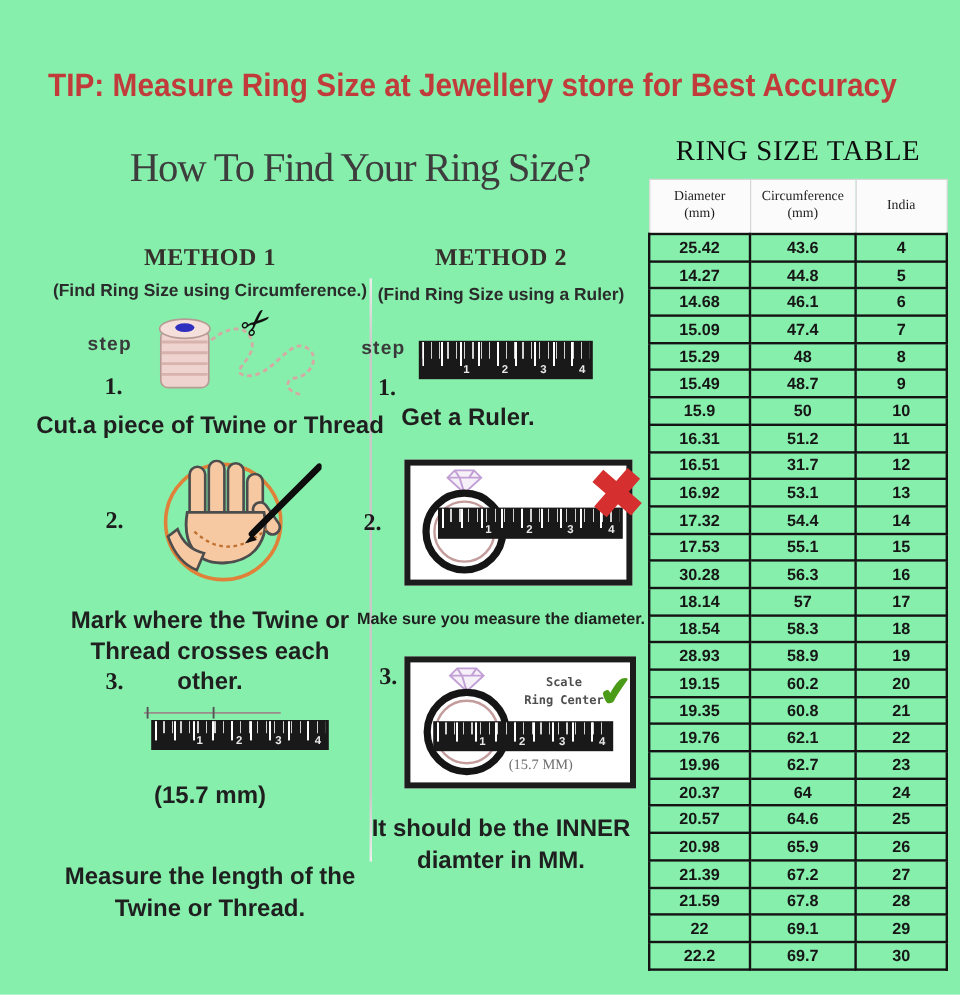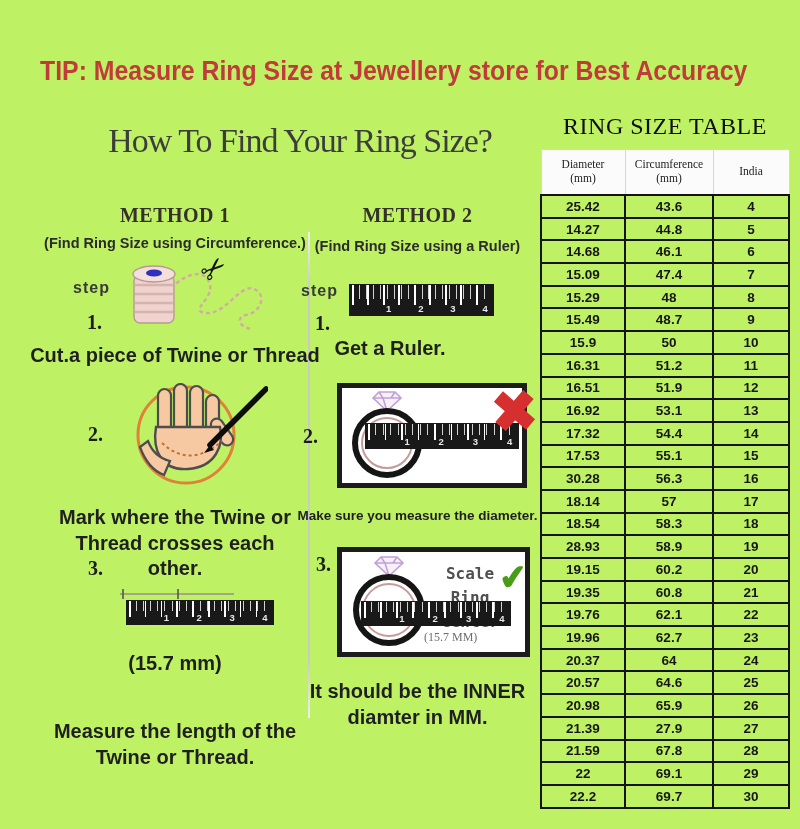--- a/index.html
+++ b/index.html
@@ -1,16 +1,16 @@
 <!DOCTYPE html>
 <html style="--tip: #c23b3b; --error: #d62f2f; --success: #4a9b17; --hand_orange: #e0813a; --thread_pink: #d4aba4; --diamond_purple: #c2a0d6;"><head>
 <meta charset="utf-8">
 <style>
   html,body{margin:0;padding:0;background:#fff;}
-  .page{position:relative;width:800px;height:829px;background:#bef264;overflow:hidden;
+  .page{position:relative;width:800px;height:829px;background:#86efac;overflow:hidden;
         font-family:"Liberation Sans",sans-serif;color:#222;}
 
   
   .tip{position:absolute;left:40px;top:56px;width:700px;text-align:left;
        font-family:"Liberation Sans",sans-serif;font-weight:bold;font-size:27px;
        color:var(--tip,#c23b3b);transform:scaleX(.92);transform-origin:left center;
        letter-spacing:0px;white-space:nowrap;}
 
   
   .main-title{position:absolute;left:60px;top:122px;width:480px;text-align:center;
@@ -45,21 +45,21 @@
        font-size:9.5px;font-weight:bold;color:#e8e8e8;z-index:2;}
 
   
   .mbox{position:absolute;border:5px solid #1c1c1c;background:#fff;}
   .ring{position:absolute;border:6px solid #151515;border-radius:50%;}
   .ring::after{content:"";position:absolute;inset:3px;border:2px solid #c49c9c;border-radius:50%;}
   .red-x{position:absolute;font-size:56px;font-weight:bold;color:var(--error,#d62f2f);
        line-height:1;transform:rotate(-4deg);z-index:4;}
   .green-check{position:absolute;font-size:34px;font-weight:bold;color:var(--success,#4a9b17);
        line-height:1;transform:rotate(-6deg);z-index:4;}
-  .scale-note{position:absolute;font-family:"DejaVu Sans Mono",monospace;font-size:16px;
+  .scale-note{position:absolute;font-family:"DejaVu Sans Mono",monospace;font-size:10px;
        font-weight:bold;color:#4f4f4f;text-align:center;line-height:1.5;}
   .inner-mm{position:absolute;font-family:"Liberation Serif",serif;font-size:12px;color:#6f6f6f;}
   .measure-note{position:absolute;font-weight:bold;font-size:15px;color:#1f1f1f;text-align:center;}
 
   
   .table-wrap{position:absolute;left:540px;top:113px;width:250px;}
   .table-title{font-family:"Liberation Serif",serif;font-weight:normal;font-size:24px;
        color:#0e0e0e;letter-spacing:.5px;text-align:center;white-space:nowrap;}
   table.ringsize{border-collapse:collapse;table-layout:fixed;width:248px;margin-top:9px;}
   table.ringsize th{border:1px solid #d6d6d6;background:#fbfbfb;height:42px;
@@ -256,21 +256,21 @@
             <td>50</td>
             <td>10</td>
           </tr>
           <tr>
             <td>16.31</td>
             <td>51.2</td>
             <td>11</td>
           </tr>
           <tr>
             <td>16.51</td>
-            <td>51.9</td>
+            <td>31.7</td>
             <td>12</td>
           </tr>
           <tr>
             <td>16.92</td>
             <td>53.1</td>
             <td>13</td>
           </tr>
           <tr>
             <td>17.32</td>
             <td>54.4</td>
@@ -331,21 +331,21 @@
             <td>64.6</td>
             <td>25</td>
           </tr>
           <tr>
             <td>20.98</td>
             <td>65.9</td>
             <td>26</td>
           </tr>
           <tr>
             <td>21.39</td>
-            <td>27.9</td>
+            <td>67.2</td>
             <td>27</td>
           </tr>
           <tr>
             <td>21.59</td>
             <td>67.8</td>
             <td>28</td>
           </tr>
           <tr>
             <td>22</td>
             <td>69.1</td>

